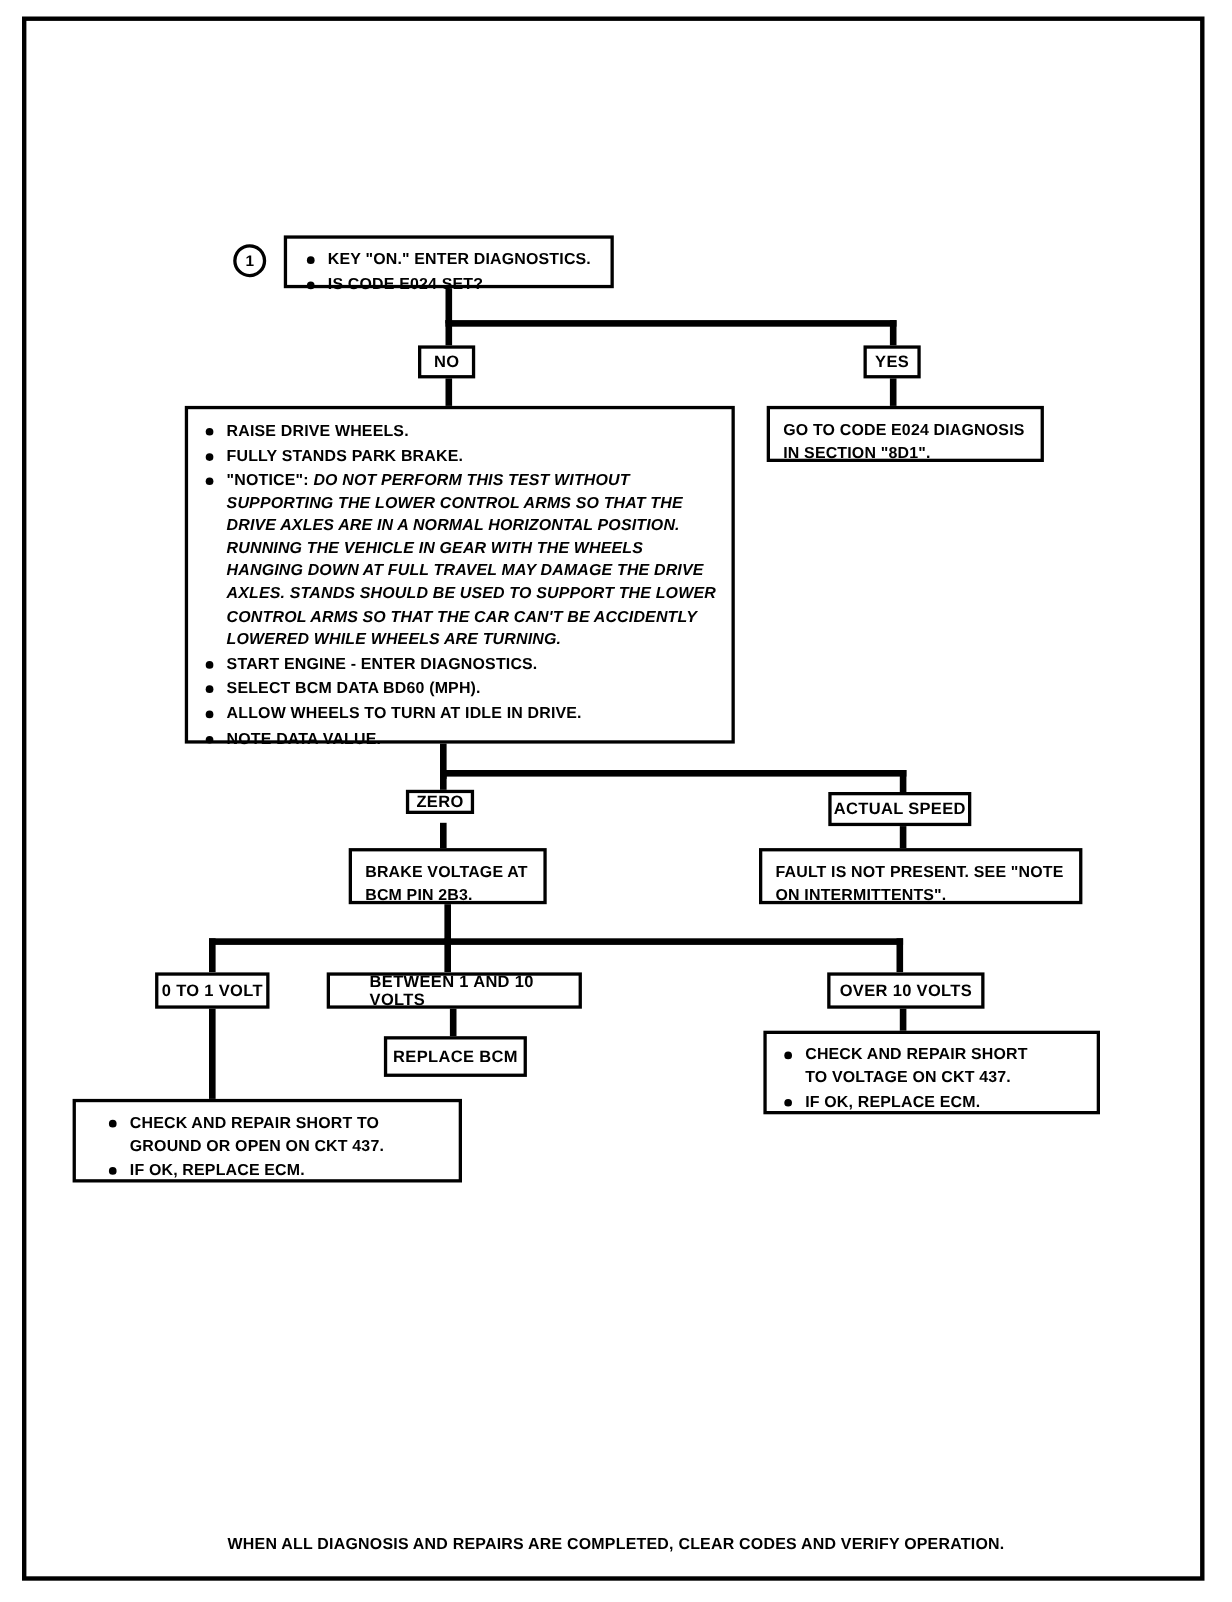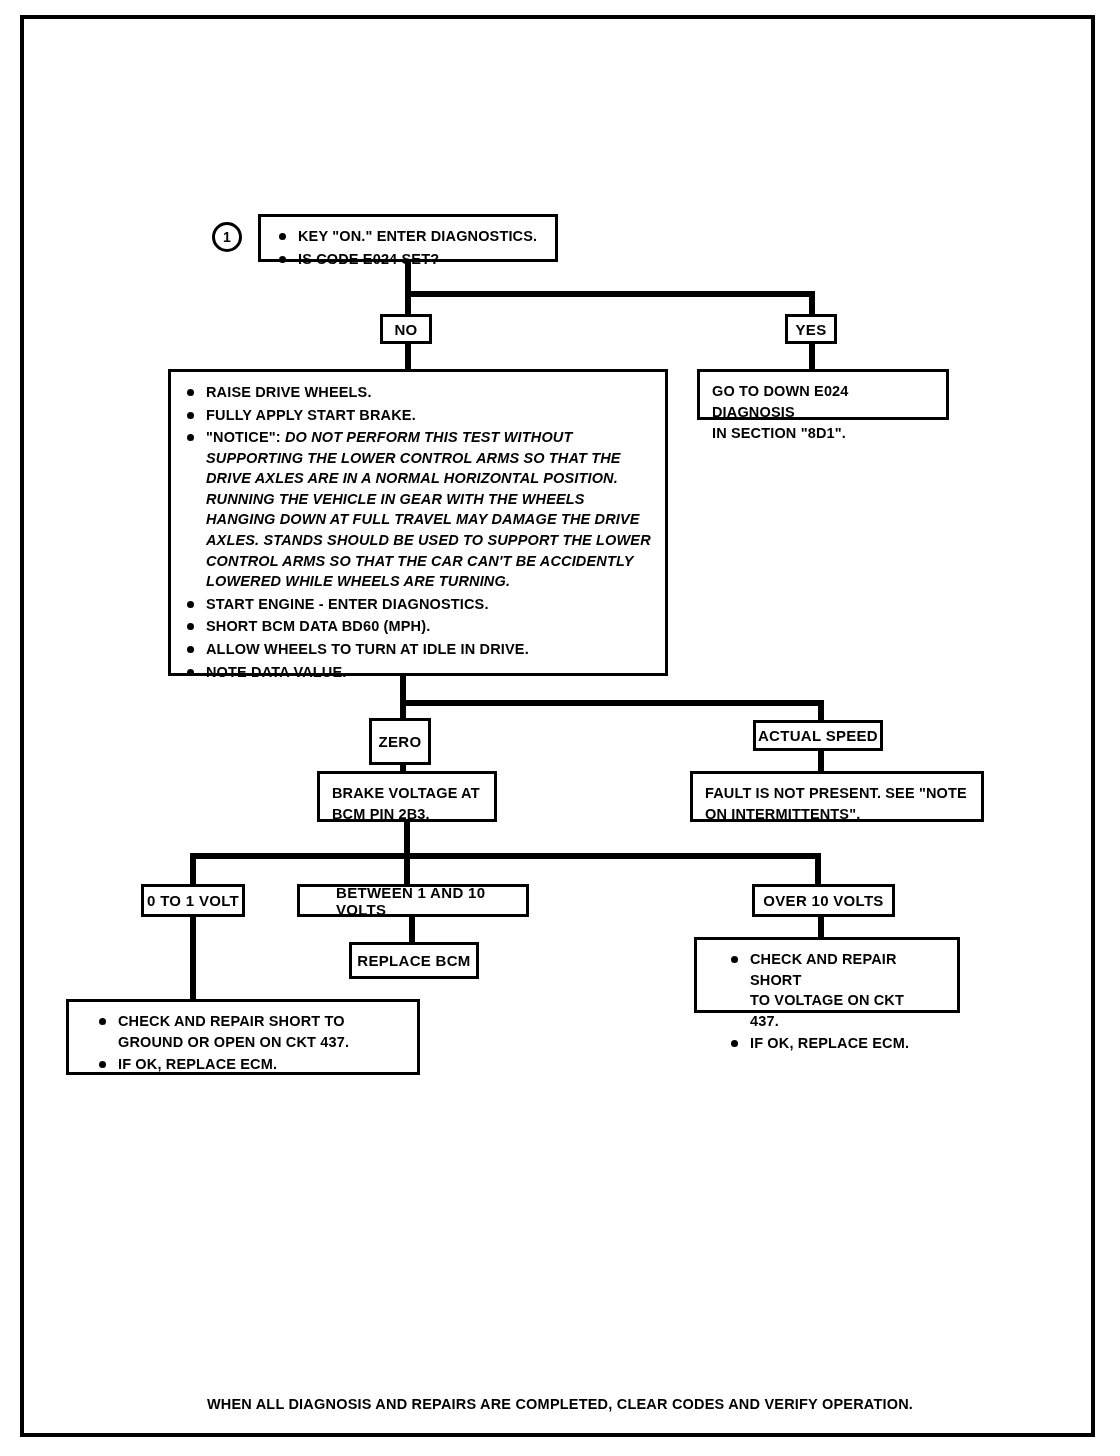--- a/index.html
+++ b/index.html
@@ -173,45 +173,45 @@
   <div class="vline" style="left:405px; top:291px; height:25px;"></div>
   <div class="vline" style="left:809px; top:291px; height:25px;"></div>
 
   <div class="label-box" style="left:380px; top:314px; width:52px; height:30px;">NO</div>
   <div class="label-box" style="left:785px; top:314px; width:52px; height:30px;">YES</div>
 
   <div class="vline" style="left:405px; top:343px; height:28px;"></div>
   <div class="vline" style="left:809px; top:343px; height:28px;"></div>
 
   <div class="box box-pad plain-text" style="left:697px; top:369px; width:252px; height:51px;">
-    <div>GO TO DOWN E024 DIAGNOSIS</div>
+    <div>GO TO CODE E024 DIAGNOSIS</div>
     <div>IN SECTION "8D1".</div>
   </div>
 
   <div class="box" style="left:168px; top:369px; width:500px; height:307px; padding:10px 14px 10px 10px;">
     <ul class="bul">
       <li>RAISE DRIVE WHEELS.</li>
-      <li>FULLY APPLY START BRAKE.</li>
+      <li>FULLY STANDS PARK BRAKE.</li>
       <li>
         <span>"NOTICE":</span>
         <span class="notice-italic">DO NOT PERFORM THIS TEST WITHOUT SUPPORTING THE LOWER CONTROL ARMS SO THAT THE DRIVE AXLES ARE IN A NORMAL HORIZONTAL POSITION. RUNNING THE VEHICLE IN GEAR WITH THE WHEELS HANGING DOWN AT FULL TRAVEL MAY DAMAGE THE DRIVE AXLES. STANDS SHOULD BE USED TO SUPPORT THE LOWER CONTROL ARMS SO THAT THE CAR CAN'T BE ACCIDENTLY LOWERED WHILE WHEELS ARE TURNING.</span>
       </li>
       <li>START ENGINE - ENTER DIAGNOSTICS.</li>
-      <li>SHORT BCM DATA BD60 (MPH).</li>
+      <li>SELECT BCM DATA BD60 (MPH).</li>
       <li>ALLOW WHEELS TO TURN AT IDLE IN DRIVE.</li>
       <li>NOTE DATA VALUE.</li>
     </ul>
   </div>
 
   <div class="vline" style="left:400px; top:676px; height:32px;"></div>
   <div class="hline" style="left:400px; top:700px; width:424px;"></div>
   <div class="vline" style="left:400px; top:700px; height:20px;"></div>
   <div class="vline" style="left:818px; top:700px; height:20px;"></div>
 
-  <div class="label-box" style="left:369px; top:718px; width:62px; height:47px;">ZERO</div>
+  <div class="label-box" style="left:369px; top:718px; width:62px; height:22px;">ZERO</div>
   <div class="label-box" style="left:753px; top:720px; width:130px; height:31px;">ACTUAL SPEED</div>
 
   <div class="vline" style="left:400px; top:748px; height:25px;"></div>
   <div class="vline" style="left:818px; top:750px; height:23px;"></div>
 
   <div class="box box-pad plain-text" style="left:317px; top:771px; width:180px; height:51px;">
     <div>BRAKE VOLTAGE AT</div>
     <div>BCM PIN 2B3.</div>
   </div>
 
@@ -229,21 +229,21 @@
   <div class="label-box" style="left:141px; top:884px; width:104px; height:33px;">0 TO 1 VOLT</div>
   <div class="label-box" style="left:297px; top:884px; width:232px; height:33px;padding-left:36px;">BETWEEN 1 AND 10 VOLTS</div>
   <div class="label-box" style="left:752px; top:884px; width:143px; height:33px;">OVER 10 VOLTS</div>
 
   <div class="vline" style="left:190px; top:916px; height:84px;"></div>
   <div class="vline" style="left:409px; top:916px; height:28px;"></div>
   <div class="vline" style="left:818px; top:916px; height:24px;"></div>
 
   <div class="label-box" style="left:349px; top:942px; width:130px; height:37px;">REPLACE BCM</div>
 
-  <div class="box" style="left:694px; top:937px; width:266px; height:76px; padding:9px 28px;">
+  <div class="box" style="left:694px; top:937px; width:306px; height:76px; padding:9px 10px;">
     <ul class="bul">
       <li>
         <span>CHECK AND REPAIR SHORT</span><br>
         <span>TO VOLTAGE ON CKT 437.</span>
       </li>
       <li>IF OK, REPLACE ECM.</li>
     </ul>
   </div>
 
   <div class="box" style="left:66px; top:999px; width:354px; height:76px; padding:9px 24px;">

